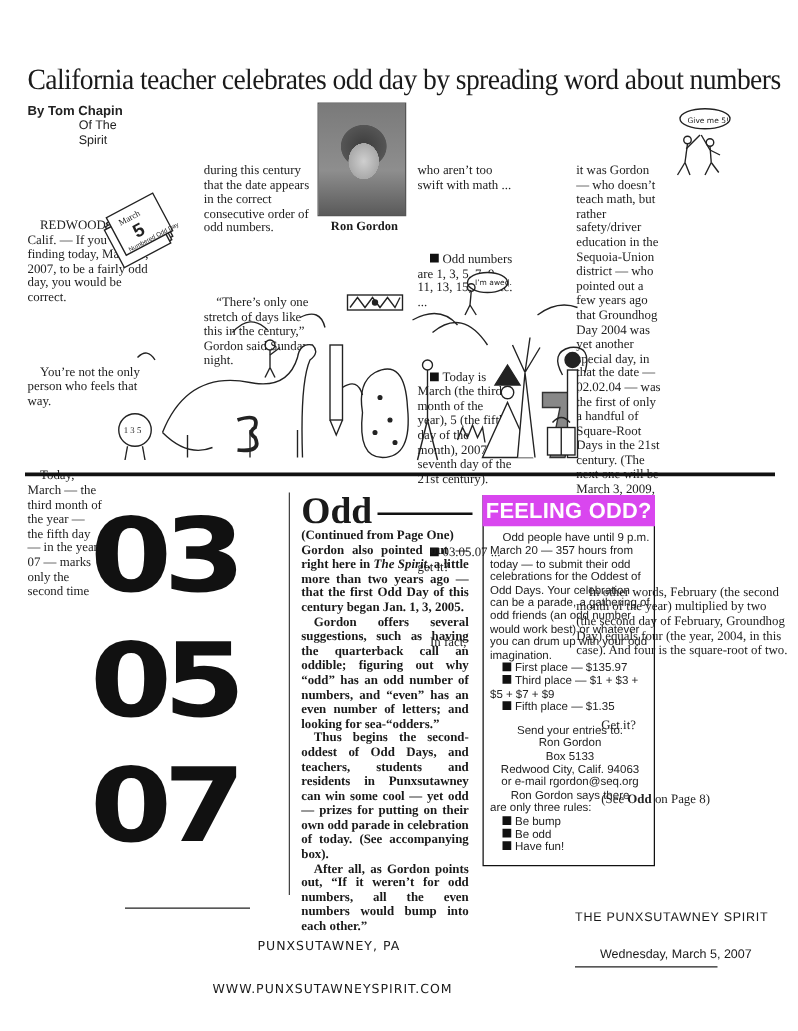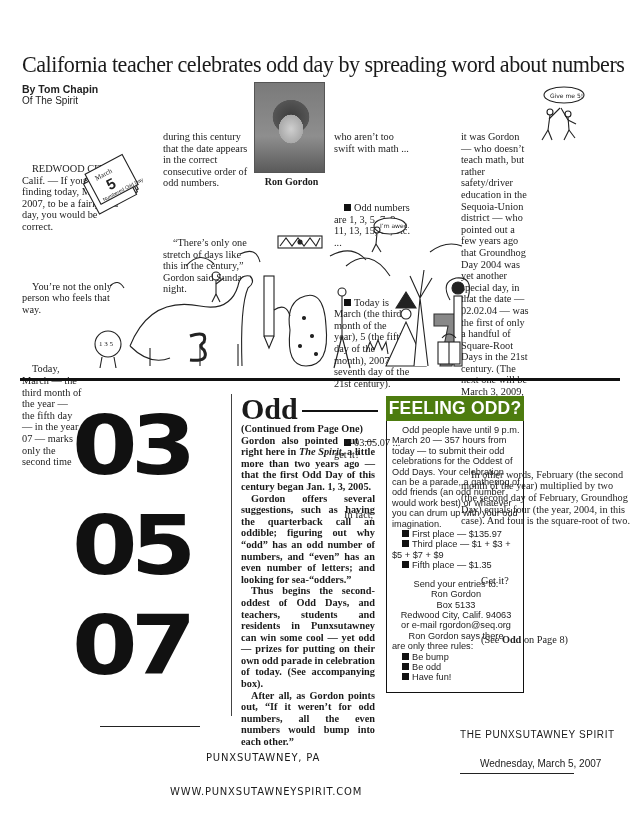--- a/index.html
+++ b/index.html
@@ -8,21 +8,21 @@
 
   .abs { position: absolute; }
 
   .headline { left: 22px; top: 50px; width: 600px; font-size: 23.5px; letter-spacing: -0.5px; line-height: 28px; white-space: nowrap; transform: scaleX(0.94); transform-origin: left top; }
 
   .col { font-size: 10.3px; line-height: 11.6px; color: #222; }
   .col p { text-indent: 0; margin-top: 48px; }
   .col .ind { text-indent: 10px; }
 
   .byline { font-family: "Liberation Sans", sans-serif; font-weight: bold; font-size: 10.5px; line-height: 12px; }
-  .bysub { font-family: "Liberation Sans", sans-serif; font-size: 10px; line-height: 12px; }
+  .bysub { font-family: "Liberation Sans", sans-serif; font-size: 10px; line-height: 12px; margin-left: 41px; }
 
   .photo { left: 254px; top: 82px; width: 71px; height: 91px; background:
       radial-gradient(ellipse 22px 26px at 36px 46px, #cfcfcf 0%, #a9a9a9 55%, transparent 56%),
       radial-gradient(ellipse 30px 28px at 36px 34px, #3c3c3c 0%, #555 60%, transparent 62%),
       linear-gradient(180deg, #7a7a7a 0%, #8e8e8e 60%, #5a5a5a 100%);
     border: 1px solid #555; }
   .caption { left: 254px; top: 176px; width: 75px; text-align: center; font-weight: bold; font-size: 10px; }
 
   .rule-thick { left: 20px; top: 378px; width: 600px; height: 3px; background: #111; }
   .rule-small { left: 100px; top: 726px; width: 100px; height: 1px; background: #222; }
@@ -30,21 +30,21 @@
 
   .bignum { left: 72px; font-family: "DejaVu Sans", sans-serif; font-weight: bold; font-size: 82px; line-height: 82px; letter-spacing: -6px; color: #111; transform: scaleX(1.15); transform-origin: left top; }
 
   .oddhead { left: 241px; top: 394px; font-size: 30px; font-weight: bold; line-height: 30px; }
   .oddline { left: 302px; top: 410px; width: 76px; height: 2px; background: #111; }
   .leftbar { left: 231px; top: 394px; width: 1px; height: 322px; background: #444; }
   .oddcol { left: 241px; top: 423px; width: 134px; font-size: 10.3px; line-height: 11.6px; text-align: justify; font-weight: bold; }
   .oddcol .ind { text-indent: 10px; }
 
   .box { left: 386px; top: 396px; width: 138px; height: 297px; border: 1.5px solid #111; }
-  .box-head { left: 386px; top: 396px; width: 138px; height: 25px; background: #4d7c0f; color: #fff; font-family: "Liberation Sans", sans-serif; font-weight: bold; font-size: 17.5px; line-height: 25px; text-align: center; letter-spacing: 0.2px; }
+  .box-head { left: 386px; top: 396px; width: 138px; height: 25px; background: #d946ef; color: #fff; font-family: "Liberation Sans", sans-serif; font-weight: bold; font-size: 17.5px; line-height: 25px; text-align: center; letter-spacing: 0.2px; }
   .box-body { left: 392px; top: 425px; width: 128px; font-family: "Liberation Sans", sans-serif; font-size: 9.2px; line-height: 10.4px; color: #222; }
   .box-body .c { text-align: center; }
   .sq { display: inline-block; width: 7px; height: 7px; background: #111; margin-right: 3px; vertical-align: 0; }
 
   .footer-pub { left: 460px; top: 729px; font-family: Liberation Sans, sans-serif; font-size: 10px; letter-spacing: 0.6px; }
   .footer-date { left: 480px; top: 758px; font-family: "Liberation Sans", sans-serif; font-size: 10px; }
   .footer-loc { left: 206px; top: 752px; font-family: "DejaVu Sans", sans-serif; font-size: 10px; letter-spacing: 0.8px; }
   .footer-web { left: 170px; top: 786px; font-family: "DejaVu Sans", sans-serif; font-size: 10px; letter-spacing: 0.8px; }
 
   svg.art { position: absolute; overflow: visible; }

